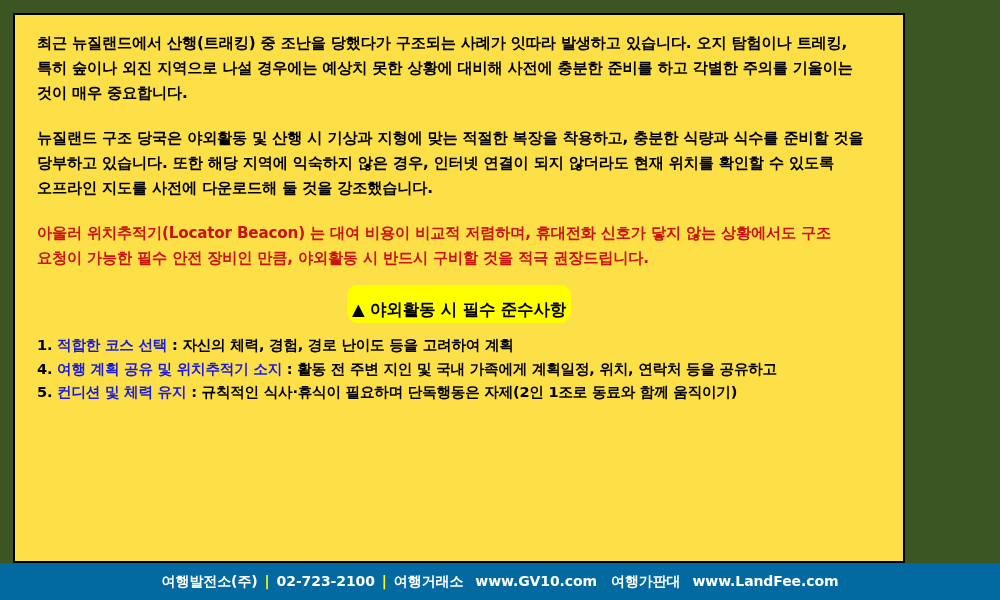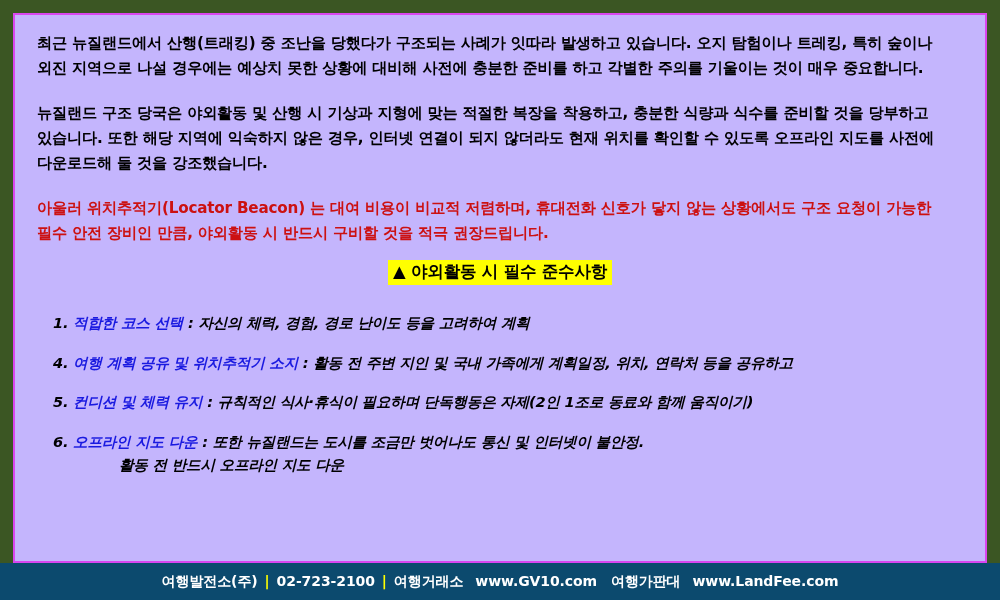--- a/index.html
+++ b/index.html
@@ -18,25 +18,25 @@
     box-sizing: border-box;
     background: #3b5623;
     overflow: hidden;
   }
 
   
   #content-card {
     position: absolute;
     left: 13px;
     top: 13px;
-    width: 974px;
+    width: 892px;
     height: 550px;
     box-sizing: border-box;
-    background: #c4b5fd;
-    border: 2px solid #d946ef;
+    background: #fde047;
+    border: 2px solid #000000;
     overflow: hidden;
   }
 
   #content-inner {
     padding: 16px 22px 0 22px;
   }
 
   p.para {
     margin: 0;
     font-size: 15.2px;
@@ -60,39 +60,39 @@
     text-align: center;
     margin: 0;
   }
   #rules-heading {
     display: inline-block;
     background: #ffff00;
     color: #000000;
     font-size: 16.5px;
     font-weight: bold;
     line-height: 22px;
-    padding: 1px 5px 2px 5px;
+    padding: 14px 5px 2px 5px;
     letter-spacing: -0.2px;
+    border-radius: 11px;
   }
 
   
   ol.rules {
     list-style: none;
     margin: 0;
     padding: 0;
   }
   ol.rules > li {
     font-size: 14.6px;
     line-height: 23.5px;
     font-weight: bold;
     color: #000000;
     letter-spacing: -0.25px;
     word-break: keep-all;
-    margin: 16px;
-    font-style: italic;
+    margin: 0;
   }
   .rule-num {
     color: #000000;
   }
   .rule-title {
     color: #1a1ae0;
   }
   .rule-body {
     color: #000000;
     font-weight: bold;
@@ -107,21 +107,21 @@
     padding-left: 66px;
   }
 
   
   #footer-band {
     position: absolute;
     left: 0;
     right: 0;
     bottom: 0;
     height: 37px;
-    background: #0c4a6e;
+    background: #0369a1;
     display: flex;
     align-items: center;
     justify-content: center;
   }
   #footer-line {
     display: flex;
     align-items: baseline;
     color: #ffffff;
     font-size: 14px;
     font-weight: bold;
@@ -168,25 +168,20 @@
           <span class="rule-title">적합한 코스 선택</span><span class="rule-body"> : </span><span class="rule-body">자신의 체력, 경험, 경로 난이도 등을 고려하여 계획</span>
         </li>
         <li>
           <span class="rule-num">4.</span>
           <span class="rule-title">여행 계획 공유 및 위치추적기 소지</span><span class="rule-body"> : </span><span class="rule-body">활동 전 주변 지인 및 국내 가족에게 계획일정, 위치, 연락처 등을 공유하고</span>
         </li>
         <li>
           <span class="rule-num">5.</span>
           <span class="rule-title">컨디션 및 체력 유지</span><span class="rule-body"> : </span><span class="rule-body">규칙적인 식사·휴식이 필요하며 단독행동은 자제(2인 1조로 동료와 함께 움직이기)</span>
         </li>
-        <li>
-          <span class="rule-num">6.</span>
-          <span class="rule-title">오프라인 지도 다운</span><span class="rule-body"> : </span><span class="rule-body">또한 뉴질랜드는 도시를 조금만 벗어나도 통신 및 인터넷이 불안정.</span>
-          <span class="rule-cont deep">활동 전 반드시 오프라인 지도 다운</span>
-        </li>
       </ol>
 
     </div>
   </div>
 
   <div id="footer-band">
     <div id="footer-line">
       <span>여행발전소(주)</span>
       <span class="sep">|</span>
       <span>02-723-2100</span>

